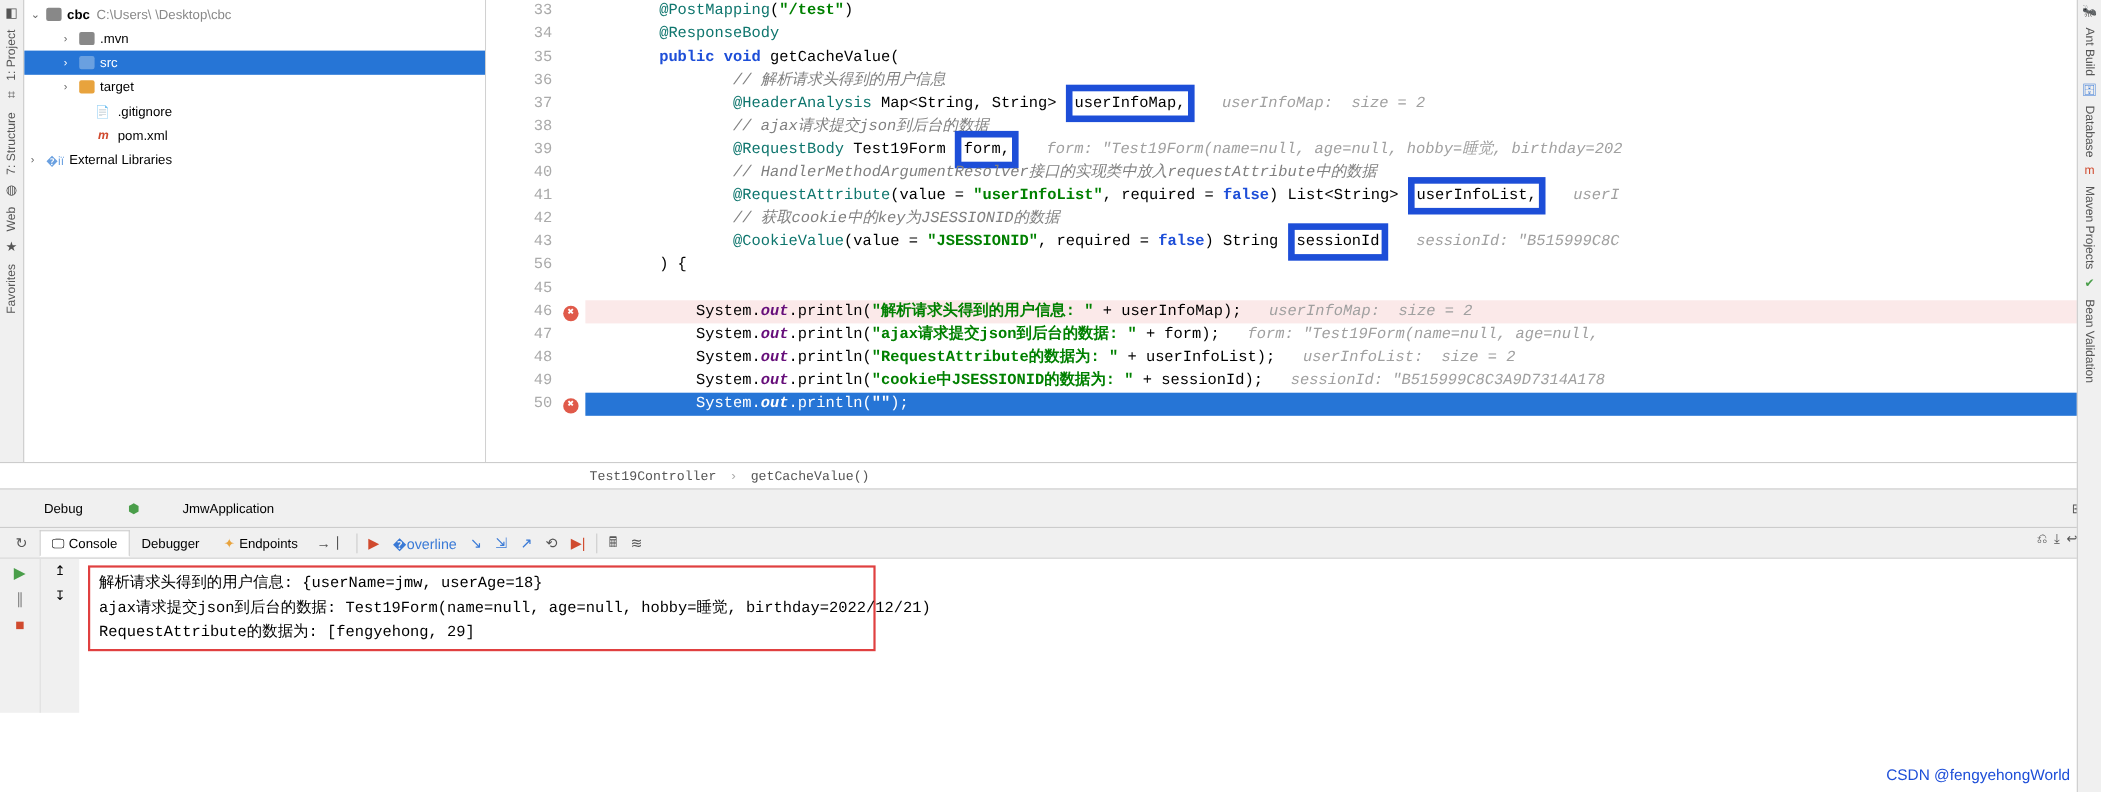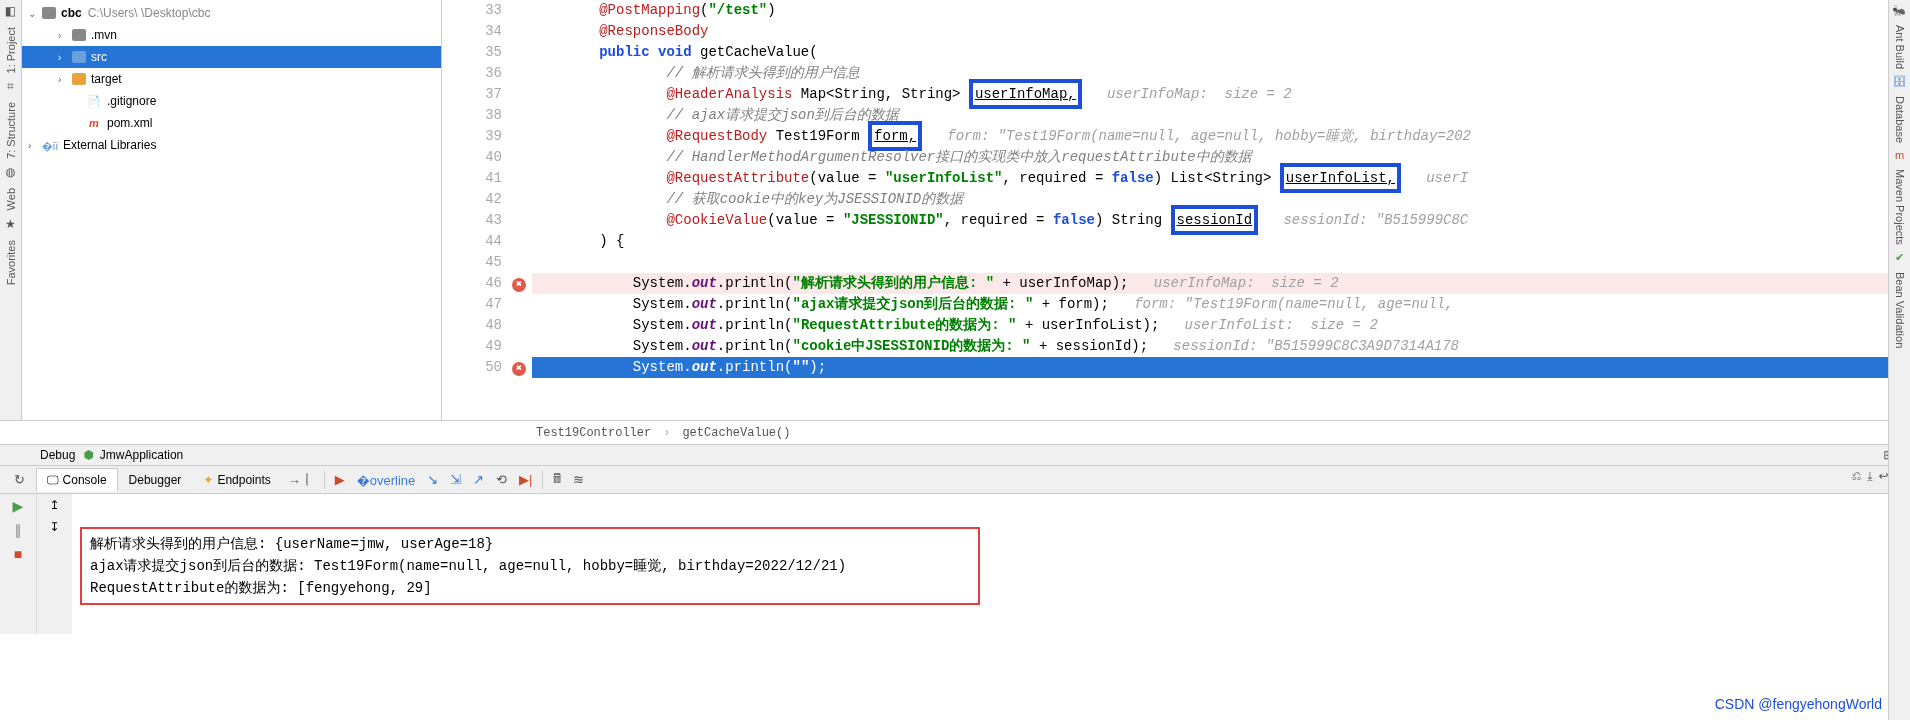--- a/index.html
+++ b/index.html
@@ -33,48 +33,48 @@
 .marker-col { width: 20px; background: #fff; }
 .gutter-row { height: 21px; line-height: 21px; position: relative; }
 .err-circle { display:inline-flex; width:14px; height:14px; border-radius:50%; background:#e05a4a; color:#fff; align-items:center; justify-content:center; font-size:10px; }
 .code-col { flex: 1; white-space: pre; overflow: hidden; }
 .code-line { height: 21px; line-height: 21px; }
 .code-line.err { background: #fbe9e9; }
 .code-line.caret { background: #2675d6; color: #fff; }
 .code-line.caret .kw,.code-line.caret .str,.code-line.caret .anno,.code-line.caret .field,.code-line.caret .cmt,.code-line.caret .hint { color:#fff; }
 .kw { color: #1d4ed8; font-weight: bold; }
 .str { color: #008000; font-weight: bold; }
-.anno { color: #b91c1c; }
+.anno { color: #0f766e; }
 .field { color: #660e7a; font-style: italic; font-weight: bold; }
 .cmt { color: #808080; font-style: italic; }
 .hint { color: #a0a0a0; font-style: italic; }
-.boxed { border: 4px solid #1d4ed8; padding: 3px 2px; text-decoration: underline; }
+.boxed { border: 6px solid #1d4ed8; padding: 3px 2px; }
 
 .crumbs { height: 24px; border-top: 1px solid #ccc; background: #fff; padding-left: 530px; display: flex; align-items: center; color: #555; font-size: 12px; }
 .crumbs span { padding: 0 6px; font-family: Liberation Mono, monospace; }
 .crumb-sep { color: #aaa; }
 
-.debug-header { height: 22px; background: #f0f0f0; border-top: 1px solid #ccc; border-bottom: 1px solid #ccc; display: flex; align-items: center; padding-left: 40px; font-size: 12px; }
+.debug-header { height: 36px; background: #f0f0f0; border-top: 1px solid #ccc; border-bottom: 1px solid #ccc; display: flex; align-items: center; padding-left: 40px; font-size: 12px; gap: 33px; }
 .debug-header .dicon { color: #4a9e4a; margin-right: 6px; }
 .debug-tabs { height: 28px; background: #f0f0f0; border-bottom: 1px solid #ccc; display: flex; align-items: center; padding-left: 36px; gap: 0; }
 .debug-tabs .tab { padding: 4px 10px; font-size: 12px; cursor: pointer; border: 1px solid transparent; display:flex; align-items:center; gap:4px; }
 .debug-tabs .tab.active { background: #fff; border: 1px solid #ccc; border-bottom: 1px solid #fff; }
 .debug-tabs .tbtn { padding: 2px 6px; cursor: pointer; color: #555; font-size: 13px; }
 .debug-tabs .tbtn.blue { color: #3a7ad6; }
 .debug-tabs .tbtn.red { color: #d04a2e; }
 .debug-tabs .sep { width: 1px; height: 18px; background: #ccc; margin: 0 4px; }
 
 .console-area { display: flex; height: 140px; background: #fff; }
 .console-left { width: 36px; background: #f0f0f0; display: flex; flex-direction: column; align-items: center; padding-top: 4px; gap: 8px; }
 .console-left .cbtn { cursor: pointer; font-size: 14px; }
 .console-left .green { color: #4a9e4a; }
 .console-left .grey { color: #888; }
 .console-left2 { width: 36px; background: #f0f0f0; display: flex; flex-direction: column; align-items: center; padding-top: 4px; gap: 8px; border-left: 1px solid #ddd;}
 .console-out { flex: 1; position: relative; font-family: "Consolas","Courier New",monospace; font-size: 14px; padding: 6px 8px; }
-.console-box { border: 2px solid #e04040; padding: 4px 8px; width: 900px; margin-top: 27px; }
+.console-box { border: 2px solid #e04040; padding: 4px 8px; width: 716px; }
 .console-box div { line-height: 22px; white-space: pre; }
 .watermark { position: absolute; right: 28px; bottom: 8px; color: #1d4ed8; font-size: 14px; }
 .right-tabs { position:absolute; right: 4px; display:flex; gap:6px; }
 .right-tabs .rt { font-size:12px; color:#555; cursor:pointer; }
 </style>
 </head>
 <body>
 
 <div class="main">
   <div class="left-gutter" id="left-gutter">
@@ -141,21 +141,21 @@
         <div class="gutter-row">34</div>
         <div class="gutter-row">35</div>
         <div class="gutter-row">36</div>
         <div class="gutter-row">37</div>
         <div class="gutter-row">38</div>
         <div class="gutter-row">39</div>
         <div class="gutter-row">40</div>
         <div class="gutter-row">41</div>
         <div class="gutter-row">42</div>
         <div class="gutter-row">43</div>
-        <div class="gutter-row">44</div>
+        <div class="gutter-row">56</div>
         <div class="gutter-row">45</div>
         <div class="gutter-row">46</div>
         <div class="gutter-row">47</div>
         <div class="gutter-row">48</div>
         <div class="gutter-row">49</div>
         <div class="gutter-row">50</div>
       </div>
     <div class="marker-col" id="markers">
         <div class="gutter-row"></div>
         <div class="gutter-row"></div>

